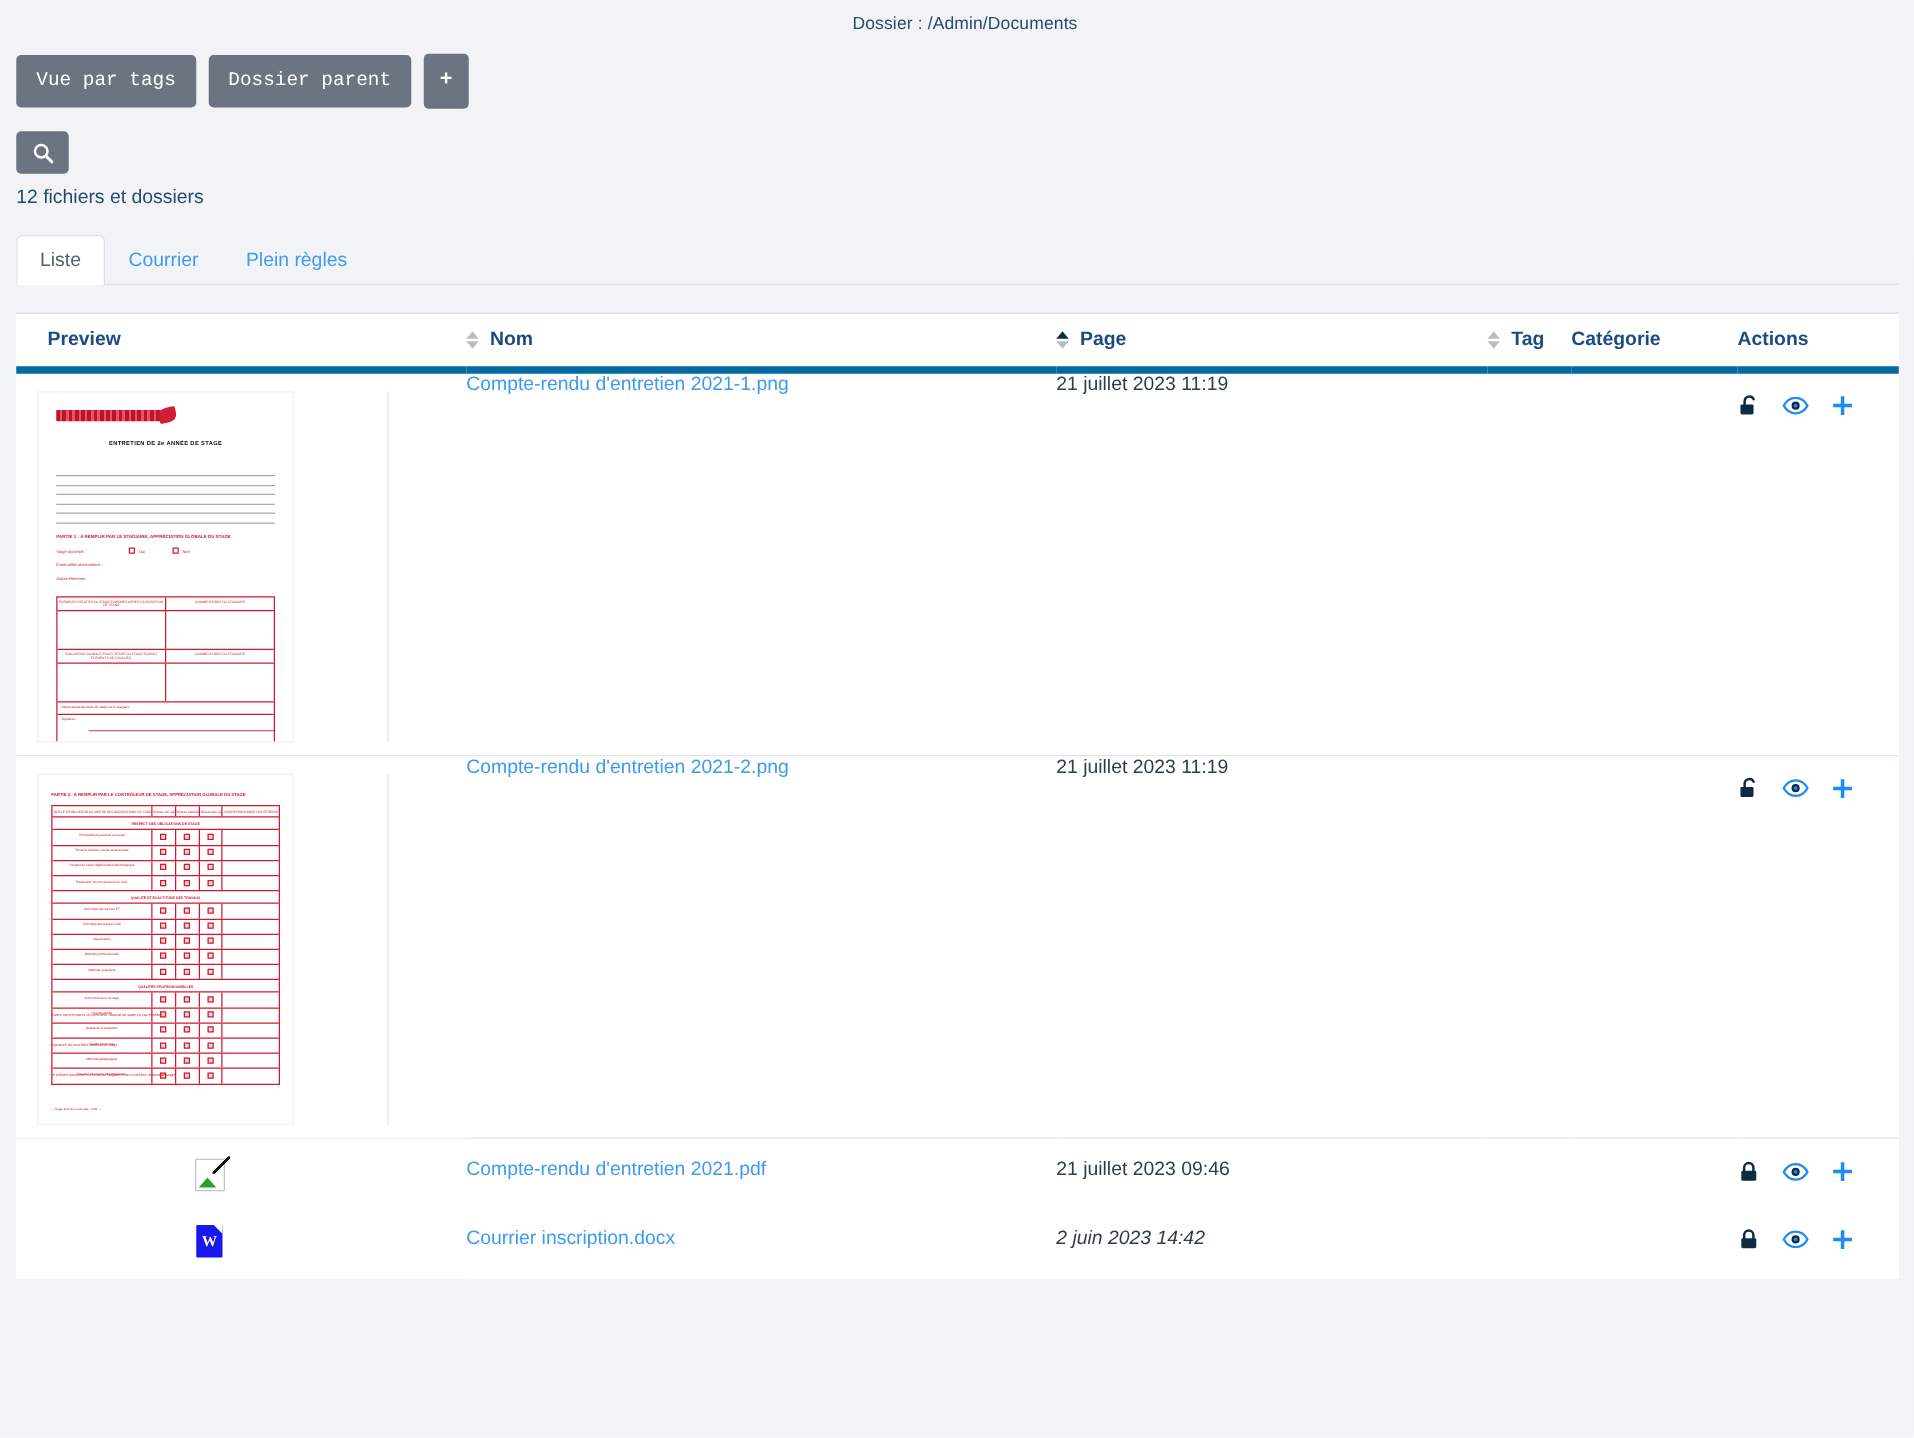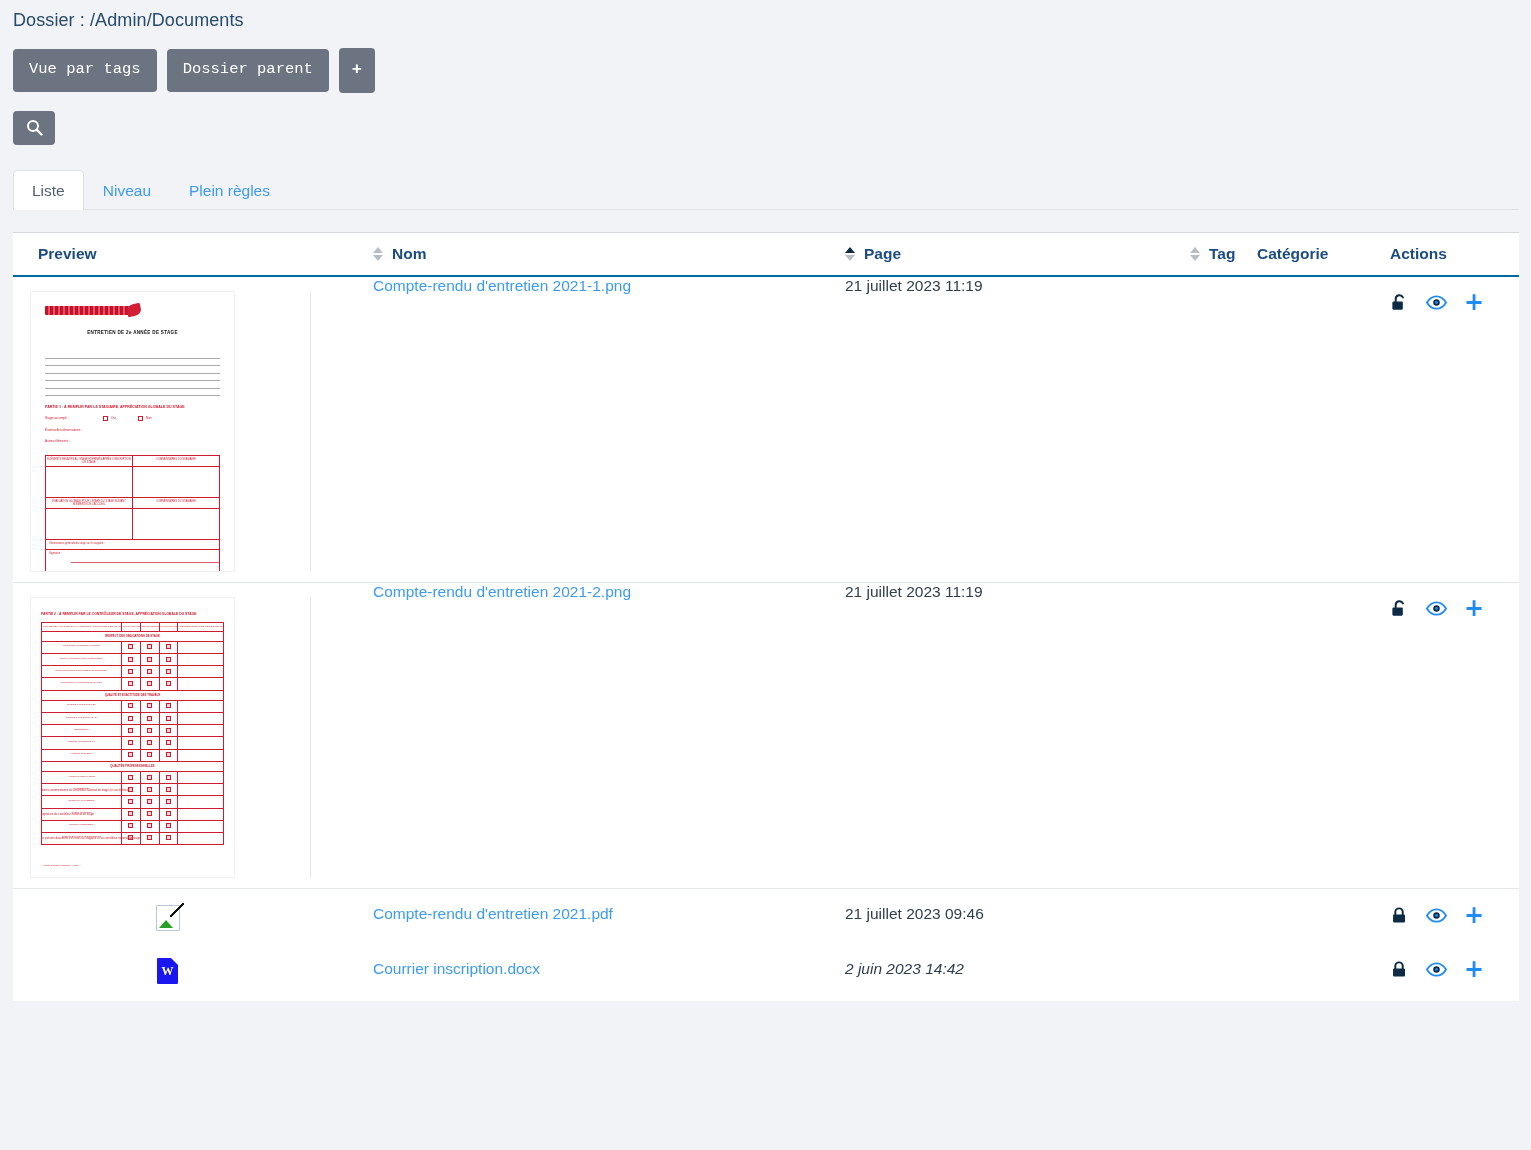--- a/index.html
+++ b/index.html
@@ -14,23 +14,24 @@
     font-family: "Liberation Sans", sans-serif;
     font-size: 15px;
     color: #1b3a5c;
     overflow: hidden;
     position: relative;
   }
 
   
   .breadcrumb {
     padding: 10px 0 0 13px;
-    font-size: 18px;
+    font-size: 14px;
     color: #274b6d;
     letter-spacing: .1px;
+    text-align: center;
   }
 
   
   .toolbar {
     display: flex;
     align-items: center;
     gap: 10px;
     padding: 17px 0 0 13px;
   }
   .btn {
@@ -122,21 +123,21 @@
     border-collapse: collapse;
     table-layout: fixed;
   }
   table.files thead th {
     text-align: left;
     font-size: 15.5px;
     font-weight: bold;
     color: #1b4b80;
     padding: 12px 0 12px 0;
     border-top: 1px solid #d3d8dd;
-    border-bottom: 2px solid #0369a1;
+    border-bottom: 6px solid #0369a1;
     background: #ffffff;
     vertical-align: middle;
     white-space: nowrap;
   }
   .th-inner {
     display: flex;
     align-items: center;
   }
   .sorter {
     display: inline-block;
@@ -458,25 +459,26 @@
 <div class="search-row">
   <button class="btn-search">
     <svg width="17" height="17" viewBox="0 0 17 17">
       <circle cx="7" cy="7" r="5" fill="none" stroke="#ffffff" stroke-width="2"></circle>
       <line x1="10.8" y1="10.8" x2="15.5" y2="15.5" stroke="#ffffff" stroke-width="2.4" stroke-linecap="round"></line>
     </svg>
   </button>
 </div>
 
 <div class="counts">
+  <div>12 fichiers et dossiers</div>
 </div>
 
 <div class="tabs">
   <div class="tab active">Liste</div>
-  <div class="tab">Niveau</div>
+  <div class="tab">Courrier</div>
   <div class="tab">Plein règles</div>
 </div>
 
 <div class="table-wrap">
 <table class="files">
   <colgroup>
     <col class="c-preview">
         <col class="c-nom">
         <col class="c-date">
     <col class="c-tag">

